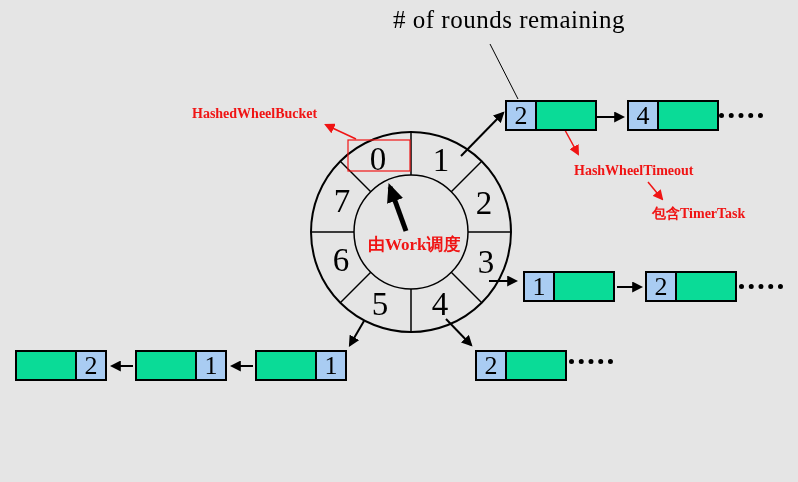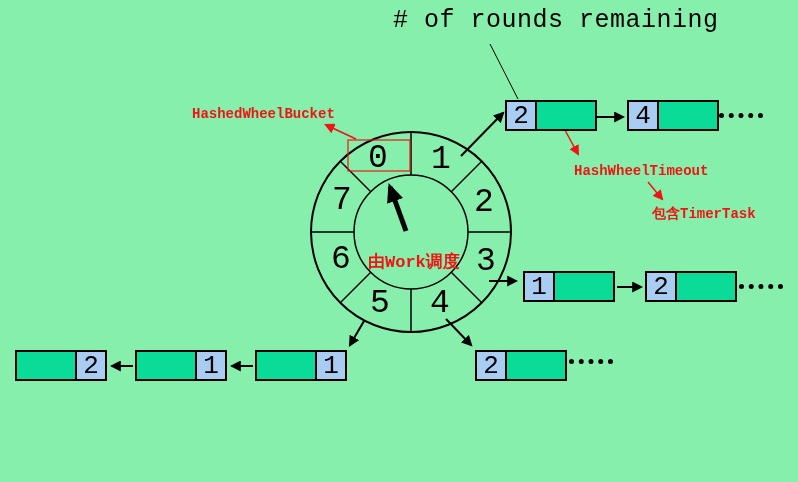--- a/index.html
+++ b/index.html
@@ -1,18 +1,18 @@
 <!DOCTYPE html>
 <html><head>
 <meta charset="utf-8">
 <style>
   html,body { margin:0; padding:0; background:#fff; }
   .stage {
-    position:relative; width:798px; height:482px; background:#86efac;
-    font-family:Liberation Mono, monospace; overflow:hidden;
+    position:relative; width:798px; height:482px; background:#e5e5e5;
+    font-family:Liberation Serif, serif; overflow:hidden;
   }
   .abs { position:absolute; }
   .title {
     font-size:25px; color:#000; letter-spacing:0.5px; white-space:nowrap;
   }
   .red-label {
     color:#F01414; font-weight:bold; font-size:14px; white-space:nowrap;
   }
   .worker-label {
     color:#F01414; font-weight:bold; font-size:17px; white-space:nowrap;
@@ -89,21 +89,21 @@
     <line x1="356" y1="139" x2="326" y2="125" stroke="#F01414" stroke-width="1.5" marker-end="url(#mR)"></line>
     <line x1="560" y1="121" x2="578" y2="154" stroke="#F01414" stroke-width="1.5" marker-end="url(#mR)"></line>
     <line x1="648" y1="182" x2="662" y2="199" stroke="#F01414" stroke-width="1.5" marker-end="url(#mR)"></line>
   </svg>
 
   <div class="abs title" style="left:393px; top:6px;"># of rounds remaining</div>
 
   <div class="abs red-label" style="left:192px; top:106px;">HashedWheelBucket</div>
   <div class="abs red-label" style="left:652px; top:205px;">包含TimerTask</div>
   <div class="abs red-label" style="left:574px; top:163px;">HashWheelTimeout</div>
-  <div class="abs worker-label" style="left:368px; top:233px;margin-top:17px;">由Work调度</div>
+  <div class="abs worker-label" style="left:368px; top:233px;">由Work调度</div>
 
   <div class="abs bucket-num" style="left:356px; top:139px;">0</div>
   <div class="abs bucket-num" style="left:419px; top:140px;">1</div>
   <div class="abs bucket-num" style="left:462px; top:183px;">2</div>
   <div class="abs bucket-num" style="left:464px; top:242px;">3</div>
   <div class="abs bucket-num" style="left:418px; top:284px;">4</div>
   <div class="abs bucket-num" style="left:358px; top:284px;">5</div>
   <div class="abs bucket-num" style="left:319px; top:240px;">6</div>
   <div class="abs bucket-num" style="left:320px; top:181px;">7</div>
 

